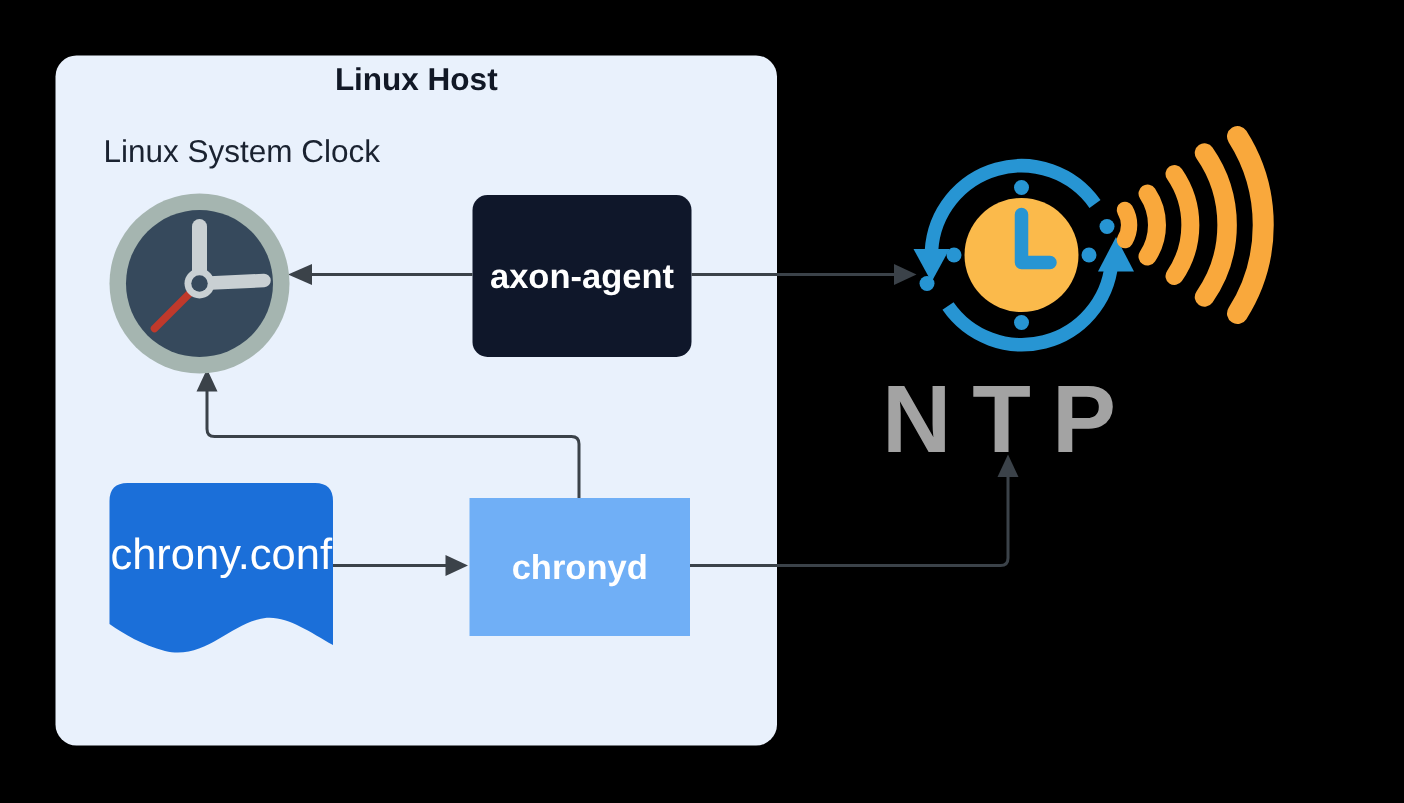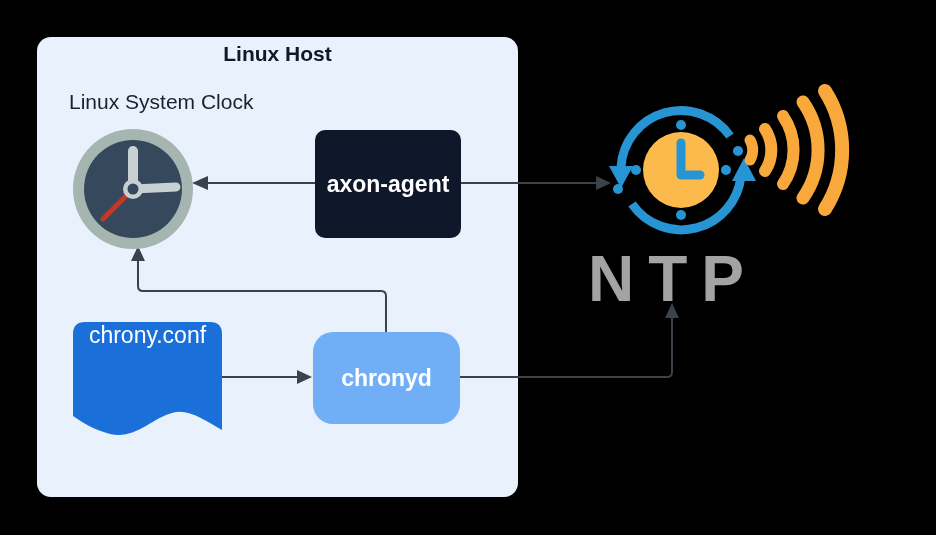--- a/index.html
+++ b/index.html
@@ -22,26 +22,26 @@
   .node{
     display:flex;align-items:center;justify-content:center;
     color:#fff;font-size:23px;z-index:2;
   }
   #node-axon-agent{
     left:315px;top:130px;width:146px;height:108px;background:#0f172a;
     border-radius:10px;font-weight:bold;
   }
   #node-chronyd{
     left:313px;top:332px;width:147px;height:92px;background:#70aff6;
-    border-radius:20px;font-weight:bold;
+    border-radius:0;font-weight:bold;
   }
   #node-chrony-conf-label{
     left:73px;top:322px;width:149px;height:96px;z-index:4;
-    display:flex;justify-content:center;
-    color:#fff;font-size:23px;
+    display:flex;align-items:center;justify-content:center;
+    color:#fff;font-size:29px;
   }
   #diagram-svg{left:0;top:0;z-index:3;pointer-events:none;}
   #ntp-wordmark{
     left:588px;top:247px;font-size:64px;font-weight:bold;line-height:1;
     letter-spacing:14px;color:#a3a3a3;white-space:nowrap;z-index:4;
   }
 </style>
 </head>
 <body>
 

